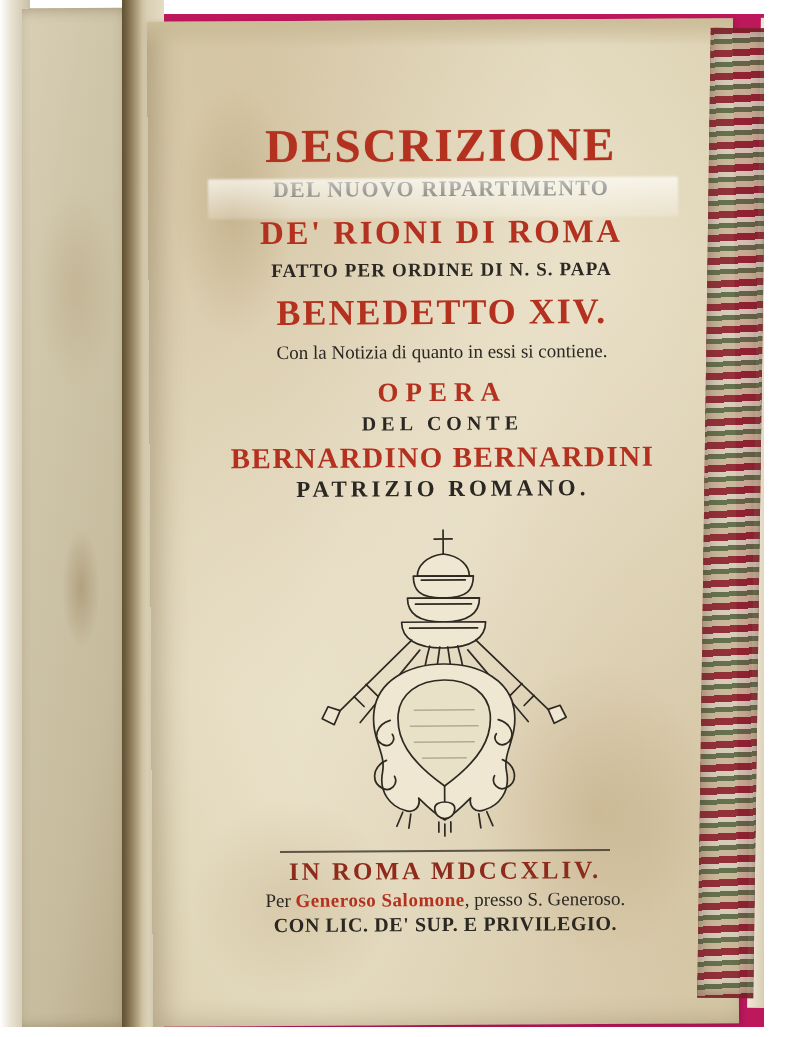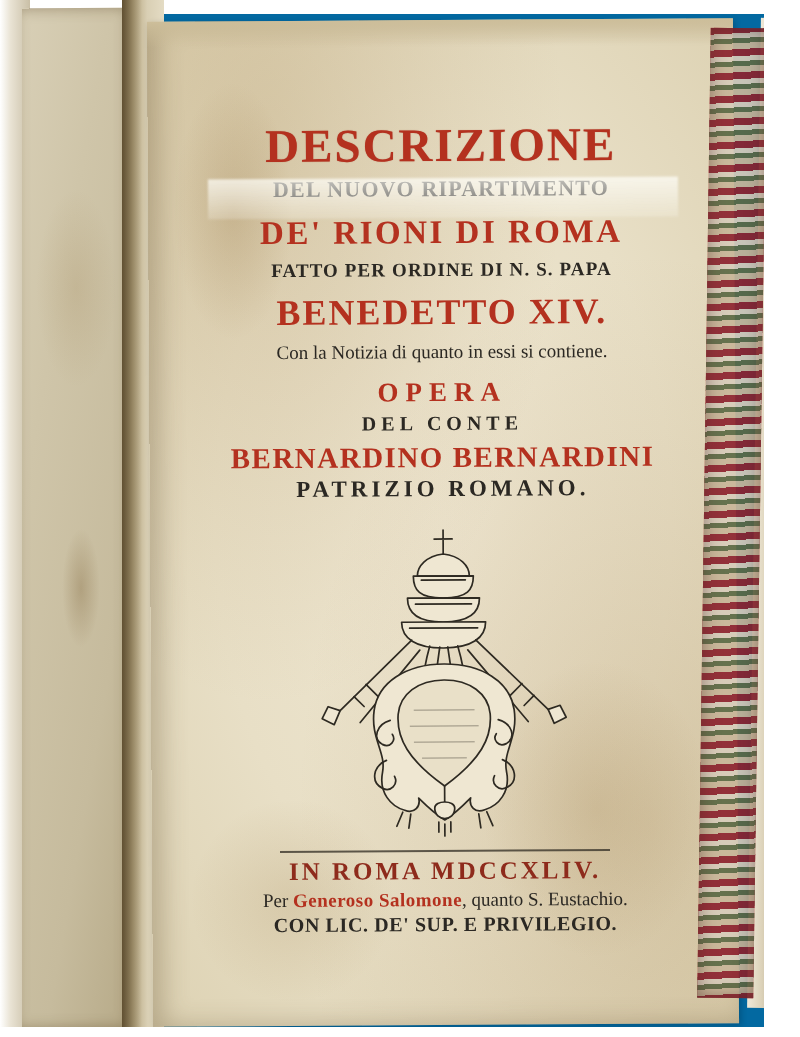--- a/index.html
+++ b/index.html
@@ -11,21 +11,21 @@
     width: 800px;
     height: 1037px;
     overflow: hidden;
     font-family: "Liberation Serif", serif;
   }
 
   #book {
     position: relative;
     width: 800px;
     height: 1037px;
-    background: #0369a1;
+    background: #be185d;
   }
 
   
   .left-edge {
     position: absolute;
     left: 0; top: 0;
     width: 30px; height: 1037px;
     background: linear-gradient(90deg,#ffffff 0%,#e9e3d4 35%,#c9bfa6 100%);
   }
 
@@ -325,21 +325,21 @@
           <path d="M108 298 l-6 14 M116 300 l-2 14 M184 300 l2 14 M192 298 l6 14"></path>
 
           <path d="M120 196 L180 196 M116 212 L184 212 M120 228 L180 228 M128 244 L172 244" stroke-width="0.8" opacity="0.55"></path>
         </svg>
       </div>
 
       <div class="imprint-rule"></div>
       <div class="line l-inroma">IN ROMA MDCCXLIV.</div>
       <div class="line l-per">
         <span>Per</span>
-        <span class="red">Generoso Salomone</span><span>, quanto S. Eustachio.</span>
+        <span class="red">Generoso Salomone</span><span>, presso S. Generoso.</span>
       </div>
       <div class="line l-conlic">CON LIC. DE' SUP. E PRIVILEGIO.</div>
     </div>
 
     <div class="rub"></div>
   </div>
 
   <div class="board-edge"></div>
   <div class="marbled"></div>
   <div class="page-white-right"></div>

